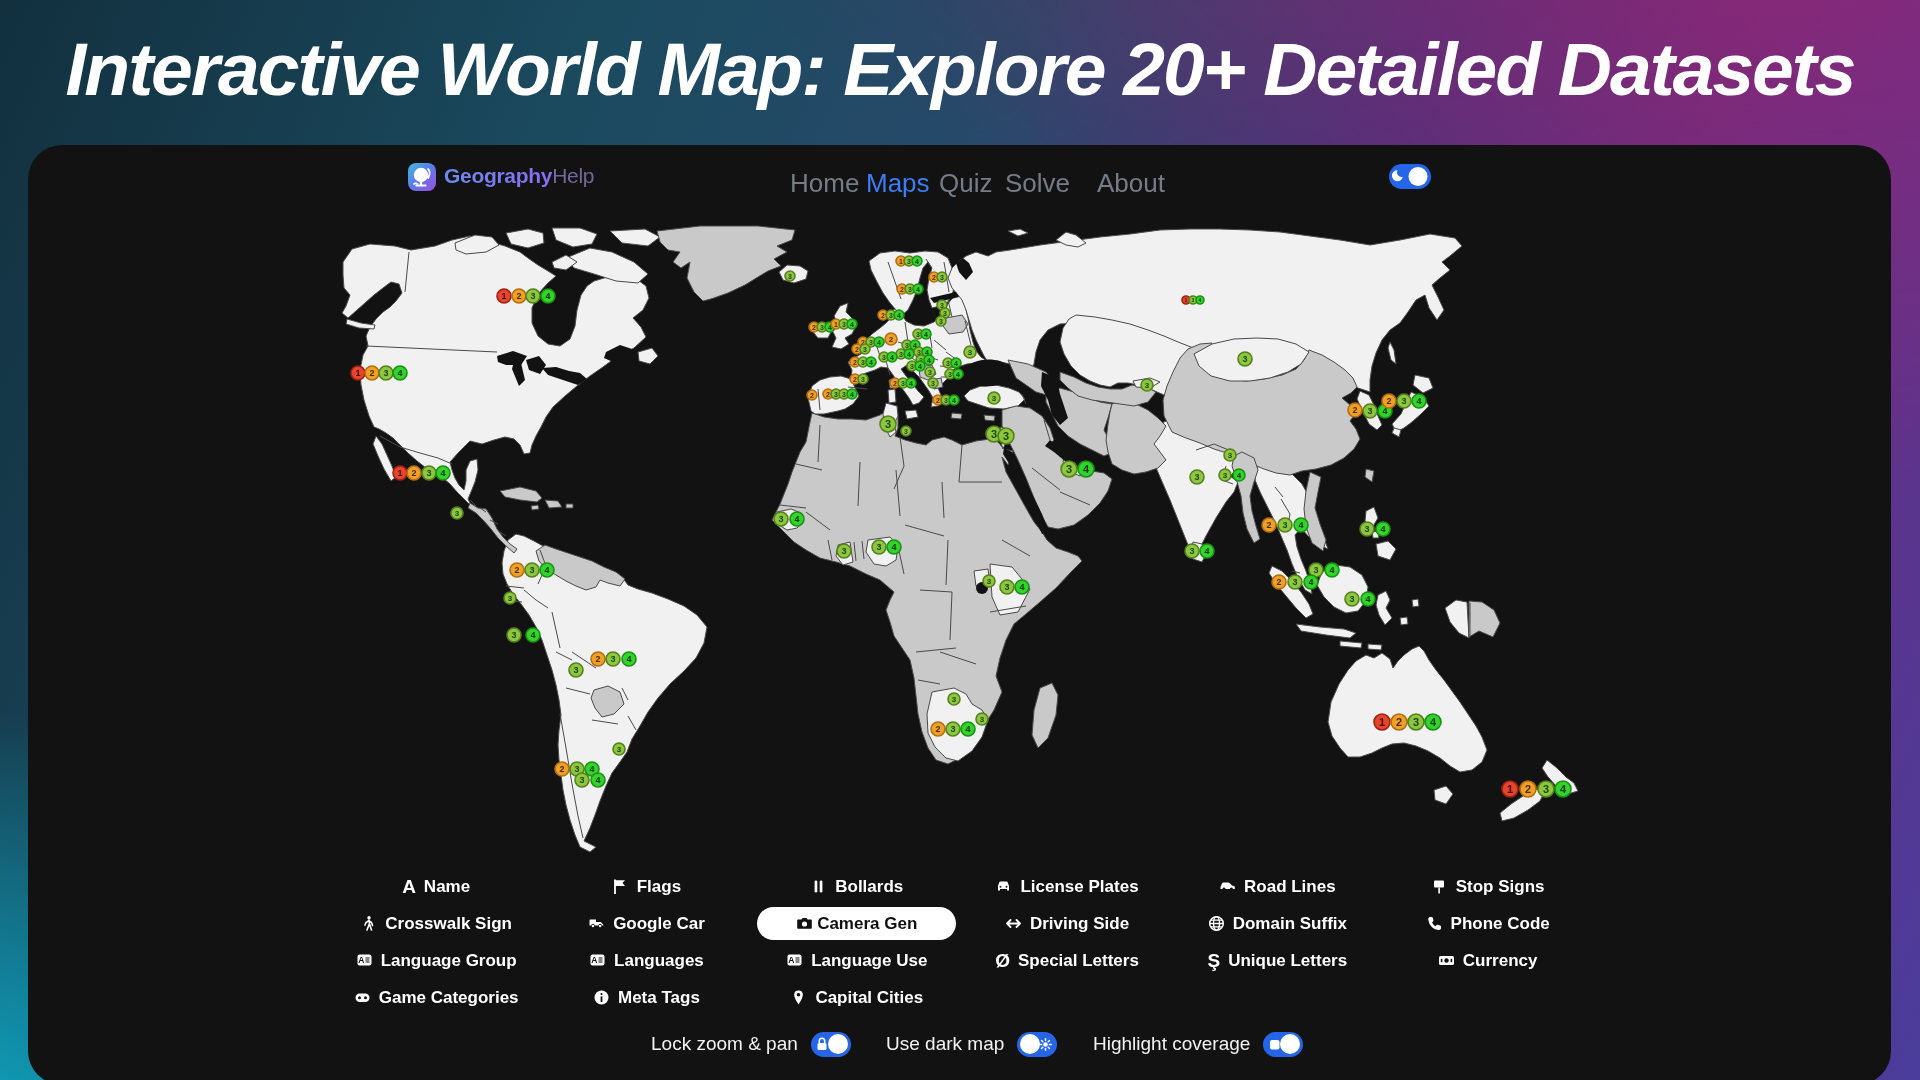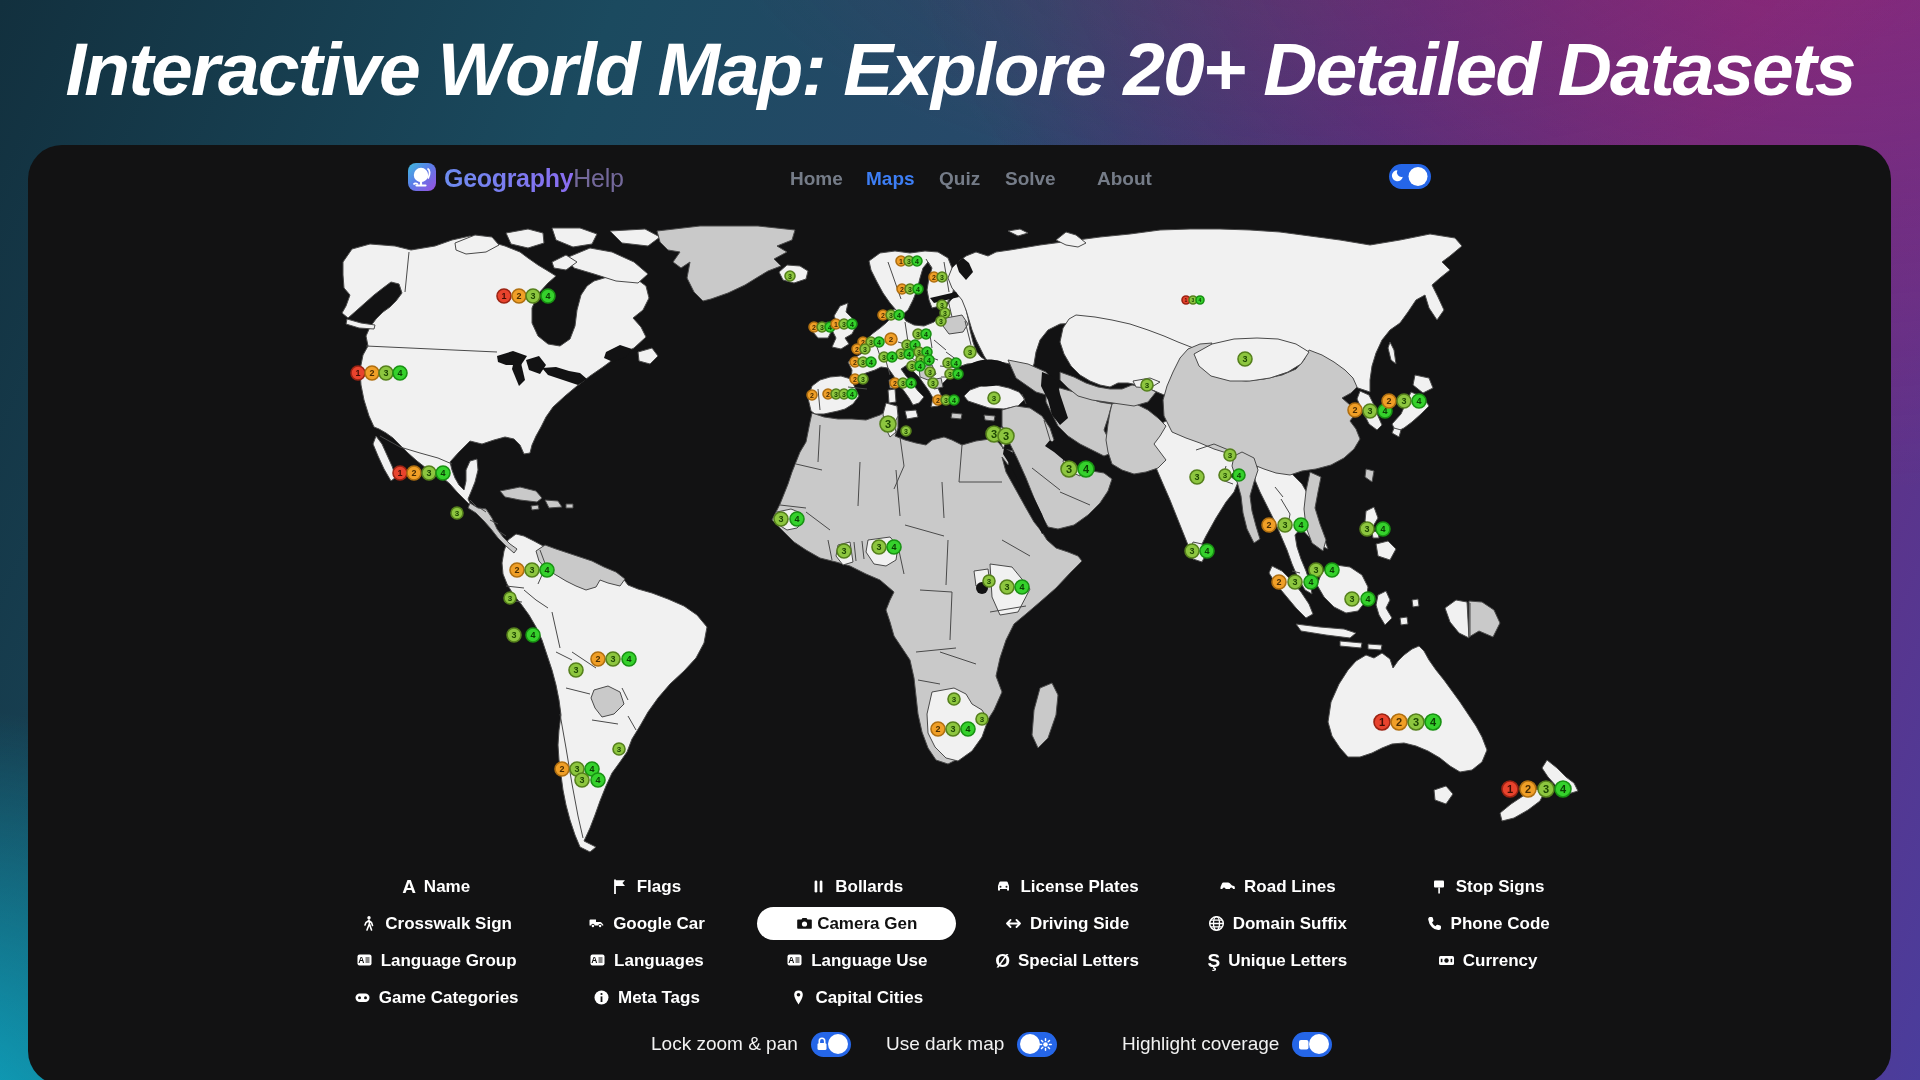--- a/index.html
+++ b/index.html
@@ -2,24 +2,24 @@
 <html><head><meta charset="utf-8"><style>
 html,body{margin:0;padding:0;width:1920px;height:1080px;overflow:hidden;font-family:"Liberation Sans",sans-serif;}
 body{background:
  radial-gradient(1000px 800px at -6% 108%, rgba(10,195,225,0.9), rgba(10,195,225,0) 58%),
  radial-gradient(1500px 1000px at 95% -12%, rgba(195,30,115,0.42), rgba(195,30,115,0) 62%),
  radial-gradient(900px 400px at 70% -8%, rgba(150,35,95,0.22), rgba(150,35,95,0) 70%),
  linear-gradient(113deg,#12303e 0%,#1b4a5f 26%,#27496a 44%,#44337a 60%,#632e7c 74%,#5f3288 86%,#4a3d9c 100%);}
 .title{position:absolute;top:26px;left:0;right:0;text-align:center;color:#fff;font-size:75px;font-weight:bold;letter-spacing:-2px;font-style:italic;}
 .panel{position:absolute;left:28px;top:145px;width:1863px;height:940px;background:#121213;border-radius:34px;}
 .logo{position:absolute;left:408px;top:163px;width:28px;height:28px;border-radius:8px;background:linear-gradient(135deg,#3fbdde 0%,#5a7de8 45%,#9b4fe0 100%);}
-.brand{position:absolute;left:444px;top:164px;font-size:25px;font-weight:bold;letter-spacing:-0.3px;}
+.brand{position:absolute;left:444px;top:164px;font-size:21px;font-weight:bold;letter-spacing:-0.3px;}
 .brand .g{background:linear-gradient(90deg,#6d8cf0,#8a6cf0);-webkit-background-clip:text;background-clip:text;color:transparent;}
 .brand .h{color:#73689a;font-weight:normal;}
-.nav{position:absolute;top:168px;color:#757c88;font-size:19px;font-weight:bold;}
+.nav{position:absolute;top:168px;color:#757c88;font-size:26px;font-weight:normal;}
 .grid{position:absolute;left:331px;top:868px;width:1262px;}
 .row{display:flex;height:37px;}
 .cell{width:210.3px;display:flex;align-items:center;justify-content:center;color:#fff;font-size:17px;font-weight:bold;gap:8px;}
 .pillwrap{width:210.3px;display:flex;align-items:center;justify-content:center;}
 .pill{background:#fff;color:#111;border-radius:17px;height:33px;display:flex;align-items:center;justify-content:center;gap:4px;width:199px;font-size:17px;font-weight:bold;}
 .brow{position:absolute;top:1031px;height:26px;display:flex;align-items:center;color:#f2f2f2;font-size:19px;}
 .sw{position:relative;width:40px;height:25px;border-radius:13px;background:#2566e8;margin-left:13px;}
 .knob{position:absolute;top:2.5px;width:20px;height:20px;border-radius:50%;background:#fff;}
 </style></head><body>
 <div class="title">Interactive World Map: Explore 20+ Detailed Datasets</div>
@@ -706,20 +706,20 @@
     <div class="sw">
       <svg width="40" height="25" style="position:absolute;left:0;top:0;">
         <g transform="translate(28.5,12.5)" stroke="#fff" stroke-width="1.5" stroke-linecap="round">
           <circle r="2.3" fill="#fff" stroke="none"></circle>
           <path d="M0,-5.7 L0,-3.9 M0,5.7 L0,3.9 M-5.7,0 L-3.9,0 M5.7,0 L3.9,0 M-4,-4 L-2.7,-2.7 M4,4 L2.7,2.7 M-4,4 L-2.7,2.7 M4,-4 L2.7,-2.7"></path>
         </g>
       </svg>
       <div class="knob" style="left:3px;"></div>
     </div>
   </div>
-<div class="brow" style="left:1093px;margin-left:29px;">
+<div class="brow" style="left:1093px;">
     <span>Highlight coverage</span>
     <div class="sw">
       <svg width="40" height="25" style="position:absolute;left:0;top:0;">
         <rect x="7" y="8" width="9.5" height="9.5" rx="2" fill="#fff"></rect>
       </svg>
       <div class="knob" style="right:3px;"></div>
     </div>
   </div>
 </body></html>

